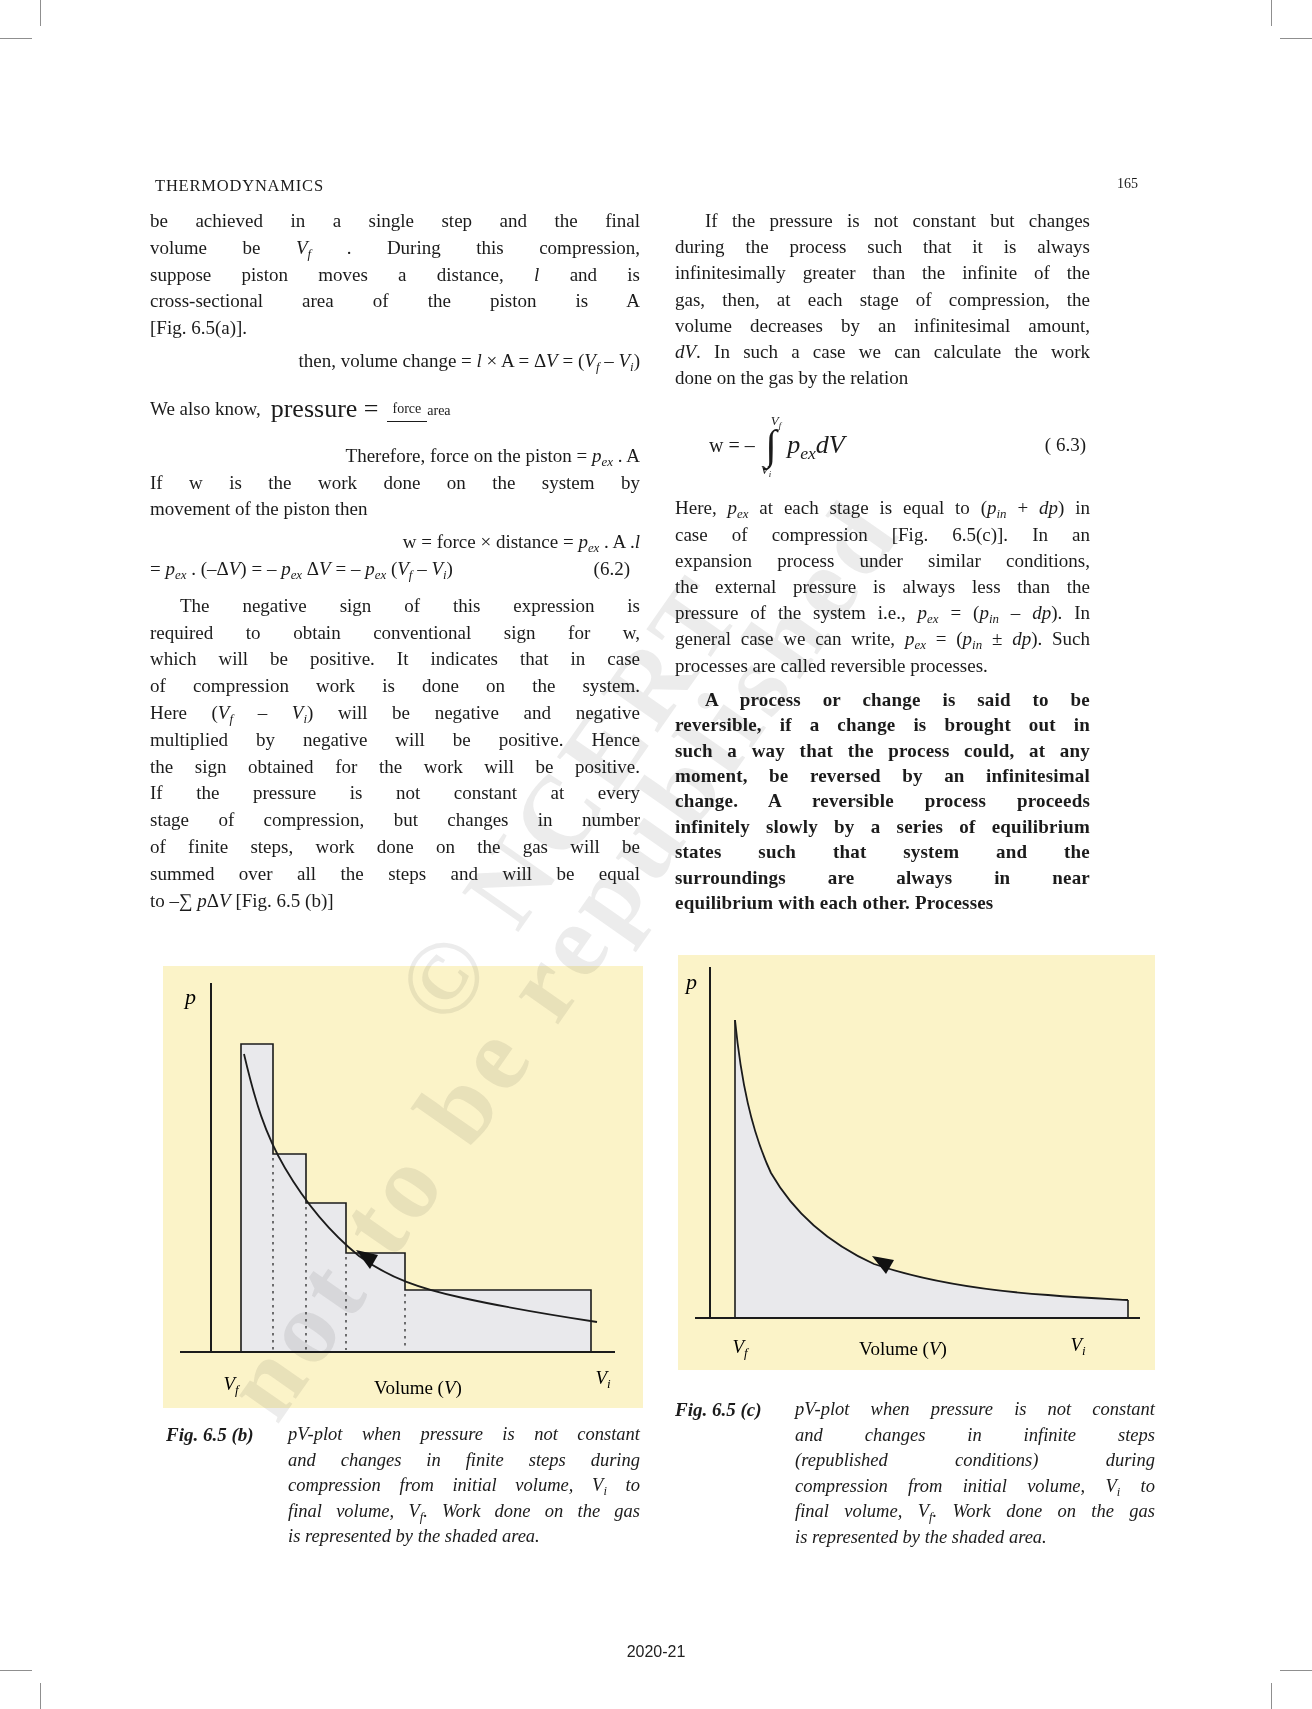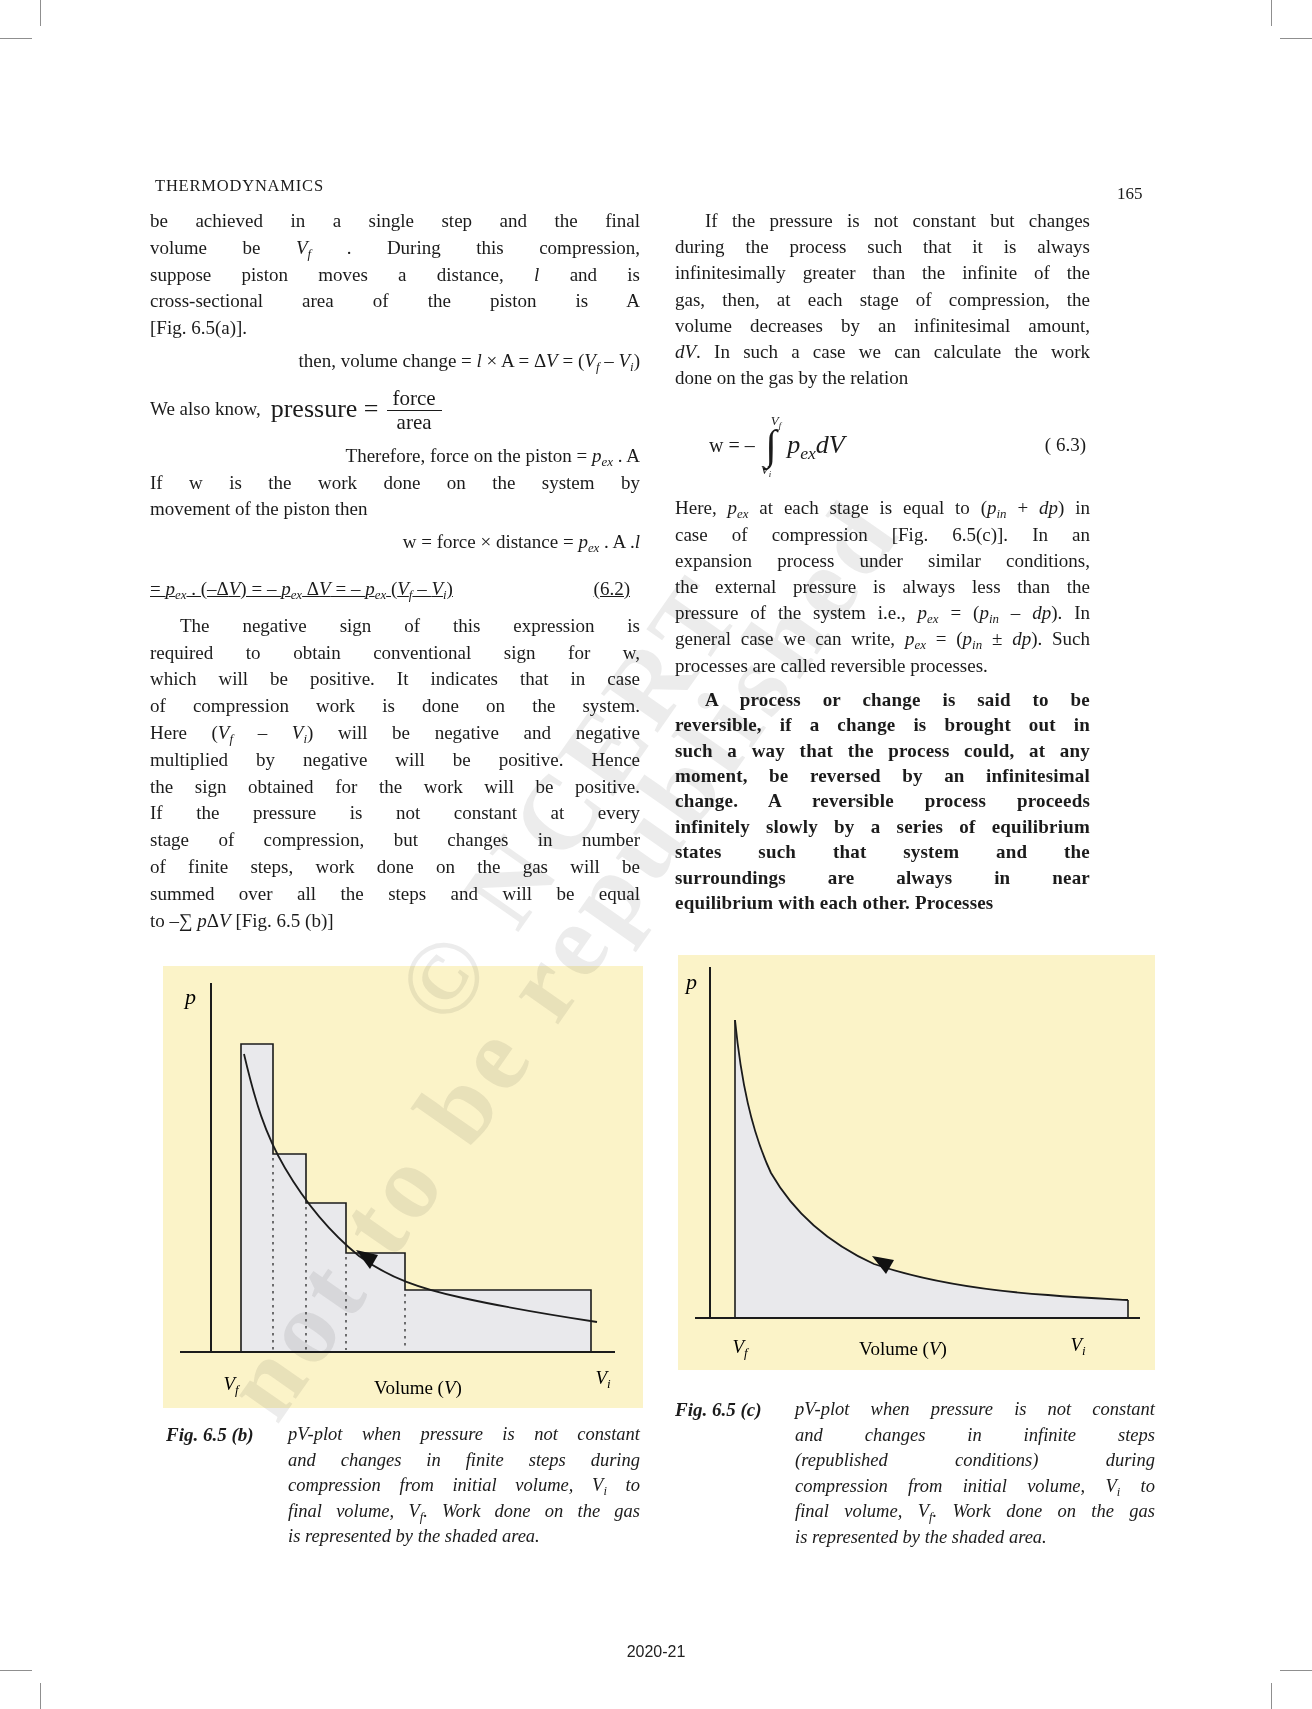--- a/index.html
+++ b/index.html
@@ -11,26 +11,26 @@
   .hdr{position:absolute;top:176px;font-size:16.5px;letter-spacing:0.8px;}
   
   .col{position:absolute;font-size:19px;line-height:26.8px;}
   .col-left{left:150px;top:208px;width:490px;}
   .col-right{left:675px;top:208px;width:415px;line-height:26.2px;}
   .para div{text-align:justify;text-align-last:justify;}
   .para div:last-child{text-align-last:left;}
   .para-indent div:first-child{text-indent:30px;}
   .flow div{text-align:right;}
   sub{font-size:0.68em;font-style:italic;line-height:0;vertical-align:-0.34em;}
-  .mt6{margin-top:6px;}.mt8{margin-top:8px;}.mt10{margin-top:10px;}.mt20{margin-top:20px;text-decoration:underline;}
+  .mt6{margin-top:6px;}.mt8{margin-top:8px;}.mt10{margin-top:10px;}.mt20{}
   
   .fracrow{display:flex;align-items:center;margin-top:8px;height:54px;}
   .fracrow .pre{margin-right:10px;}
   .fracrow .peq{font-size:26px;margin-right:8px;}
-  .frac{display:inline-flex;flex-direction:column;align-items:center;font-size:21px;line-height:22px;}
+  .frac{display:inline-flex;flex-direction:row;align-items:flex-end;font-size:14px;line-height:22px;}
   .frac .num{border-bottom:1.4px solid #1b1b1b;padding:0 6px 1px 6px;}
   
   .eqrow{display:flex;justify-content:space-between;align-items:center;}
   .eqrow .eqnum{padding-right:10px;}
   
   .inteq{display:flex;align-items:center;margin-top:12px;height:84px;padding-left:34px;}
   .inteq .lhs{font-size:20px;}
   .intwrap{display:flex;flex-direction:column;align-items:center;margin:0 6px;line-height:1;}
   .intwrap .lim{font-size:13px;line-height:13px;}
   .intwrap .limtop{margin-left:10px;margin-bottom:-2px;}
@@ -50,21 +50,21 @@
   .cap-text{flex:1 1 auto;}
   .cap-text div{text-align:justify;text-align-last:justify;}
   .cap-text div:last-child{text-align-last:left;}
   
   .footer{position:absolute;top:1643px;left:0;width:100%;text-align:center;
           font-family:"Liberation Sans","DejaVu Sans",sans-serif;font-size:16px;color:#222;}
   
   .wm{position:absolute;font-weight:bold;font-size:105px;letter-spacing:7px;
       color:rgba(40,40,40,0.085);white-space:nowrap;transform-origin:left center;
       transform:rotate(-55deg);pointer-events:none;z-index:5;}
-  .pagenum{position:absolute;top:184px;left:1117px;font-size:17px;}
+  .pagenum{position:absolute;top:176px;left:1117px;font-size:14px;}
 </style>
 </head>
 <body>
 
 <div class="page">
 
   <div class="crop" style="left:40px;top:0;width:1px;height:26px"></div>
   <div class="crop" style="left:0;top:38px;width:32px;height:1px"></div>
   <div class="crop" style="left:1271px;top:0;width:1px;height:26px"></div>
   <div class="crop" style="left:1280px;top:38px;width:32px;height:1px"></div>

